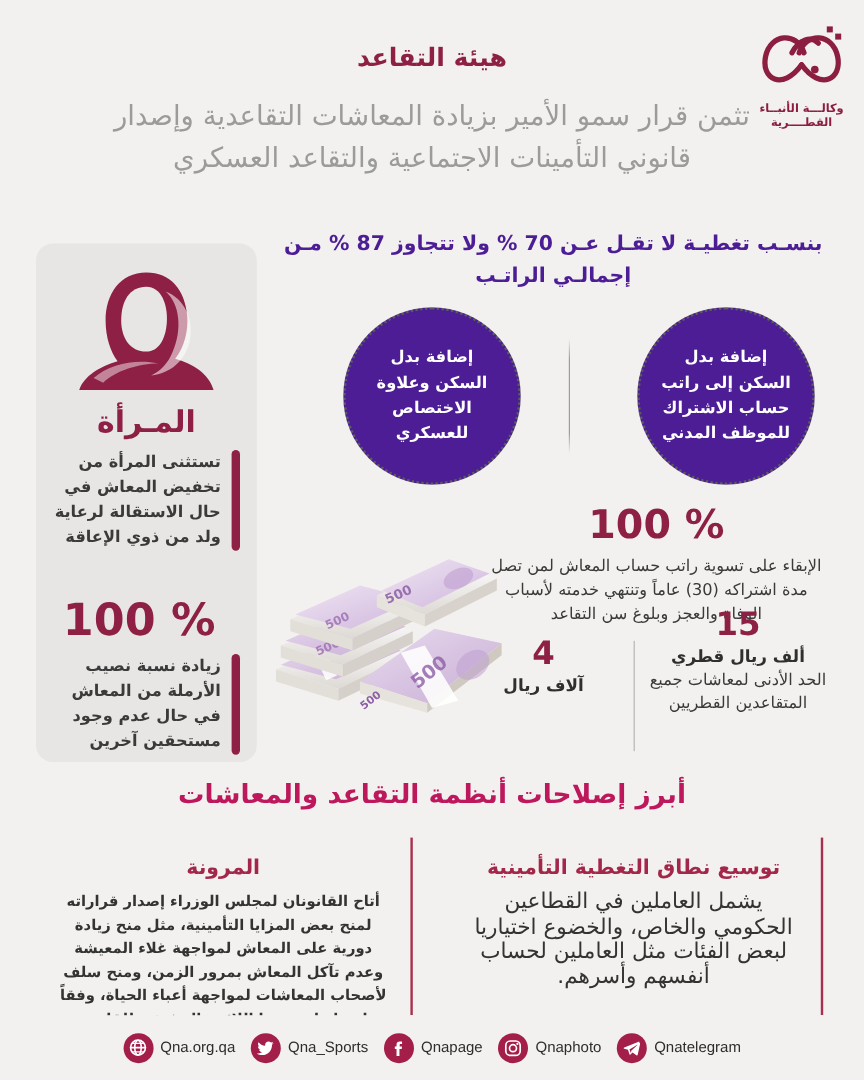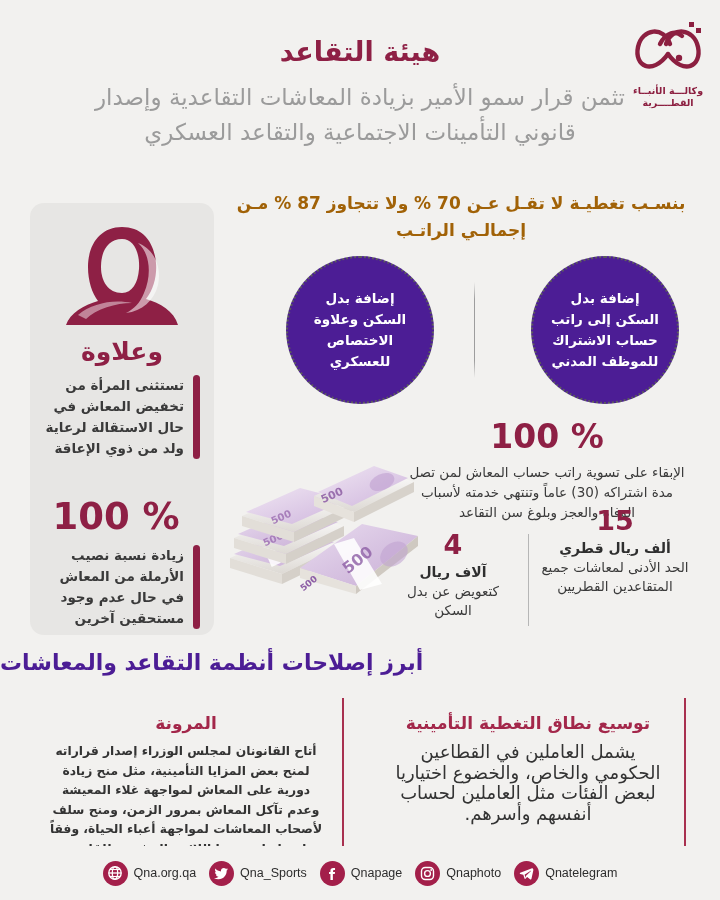--- a/index.html
+++ b/index.html
@@ -47,42 +47,42 @@
     letter-spacing: .5px;
     margin-top: 1px;
   }
   .logo-text span { display: block; }
 
   .title-main {
     position: absolute;
     top: 36px; left: 0; width: 720px;
     text-align: center;
     color: #8e2045;
-    font-size: 27px;
+    font-size: 21px;
     font-weight: bold;
     letter-spacing: -0.2px;
   }
   .title-sub {
     position: absolute;
     top: 80px; left: 30px; width: 660px;
     text-align: center;
     color: #9b9b9b;
     font-size: 23px;
     font-weight: normal;
     line-height: 35px;
   }
   .title-sub .ln { display: block; }
 
   
   .coverage {
     position: absolute;
     top: 190px; left: 236px;
     width: 450px;
     text-align: center;
-    color: #a16207;
+    color: #4c1d95;
     font-size: 17px;
     font-weight: bold;
     line-height: 27px;
   }
   .coverage .ln { display: block; }
 
   
   .circle {
     position: absolute;
     width: 148px; height: 148px;
@@ -217,22 +217,22 @@
     position: absolute;
     top: 534px; left: 528px;
     width: 1px; height: 92px;
     background: #b6b6b6;
   }
 
   
   .section-heading {
     position: absolute;
     top: 650px; left: 0; width: 720px;
-    text-align: left;
-    color: #4c1d95;
+    text-align: center;
+    color: #be185d;
     font-size: 22px;
     font-weight: bold;
   }
 
   
   .reform-card {
     position: absolute;
     top: 698px;
     height: 148px;
     background: #f2f1ef;
@@ -346,21 +346,21 @@
                C 28 82, 14 90, 10 102 L 122 102
                C 118 88, 104 80, 90 76 C 98 66, 101 52, 100 40
                C 98 18, 86 4, 66 4 Z" fill="#8e2045"></path>
       <path d="M66 16 C 52 16, 45 28, 45 44 C 45 58, 52 70, 66 70
                C 76 70, 82 60, 83 46 C 84 30, 78 16, 66 16 Z" fill="#e7e6e4"></path>
       <path d="M82 20 C 94 30, 96 52, 88 70 C 84 80, 78 86, 70 90
                C 86 88, 98 78, 102 62 C 106 44, 98 26, 82 20 Z" fill="#ffffff" opacity=".55"></path>
       <path d="M22 92 C 36 80, 58 76, 76 80 C 60 80, 40 86, 30 96 Z" fill="#ffffff" opacity=".45"></path>
     </svg>
 
-    <div class="women-title">وعلاوة</div>
+    <div class="women-title">المـرأة</div>
 
     <div class="stat-row women-desc1">
       <div class="stat-bar"></div>
       <div class="stat-text">تستثنى المرأة من تخفيض المعاش في حال الاستقالة لرعاية ولد من ذوي الإعاقة</div>
     </div>
 
     <div class="women-pct">% 100</div>
 
     <div class="stat-row women-desc2">
       <div class="stat-bar"></div>
@@ -436,21 +436,20 @@
     <div class="val">15</div>
     <div class="unit">ألف ريال قطري</div>
     <div class="note">الحد الأدنى لمعاشات جميع المتقاعدين القطريين</div>
   </div>
 
   <div class="num-divider"></div>
 
   <div class="num-stat stat-4">
     <div class="val">4</div>
     <div class="unit">آلاف ريال</div>
-    <div class="note">كتعويض عن بدل السكن</div>
   </div>
 
   <div class="section-heading">أبرز إصلاحات أنظمة التقاعد والمعاشات</div>
 
   <div class="reform-card card-right">
     <div class="reform-title">توسيع نطاق التغطية التأمينية</div>
     <div class="reform-body">يشمل العاملين في القطاعين الحكومي والخاص، والخضوع اختياريا لبعض الفئات مثل العاملين لحساب أنفسهم وأسرهم.</div>
   </div>
 
   <div class="reform-card card-left">

